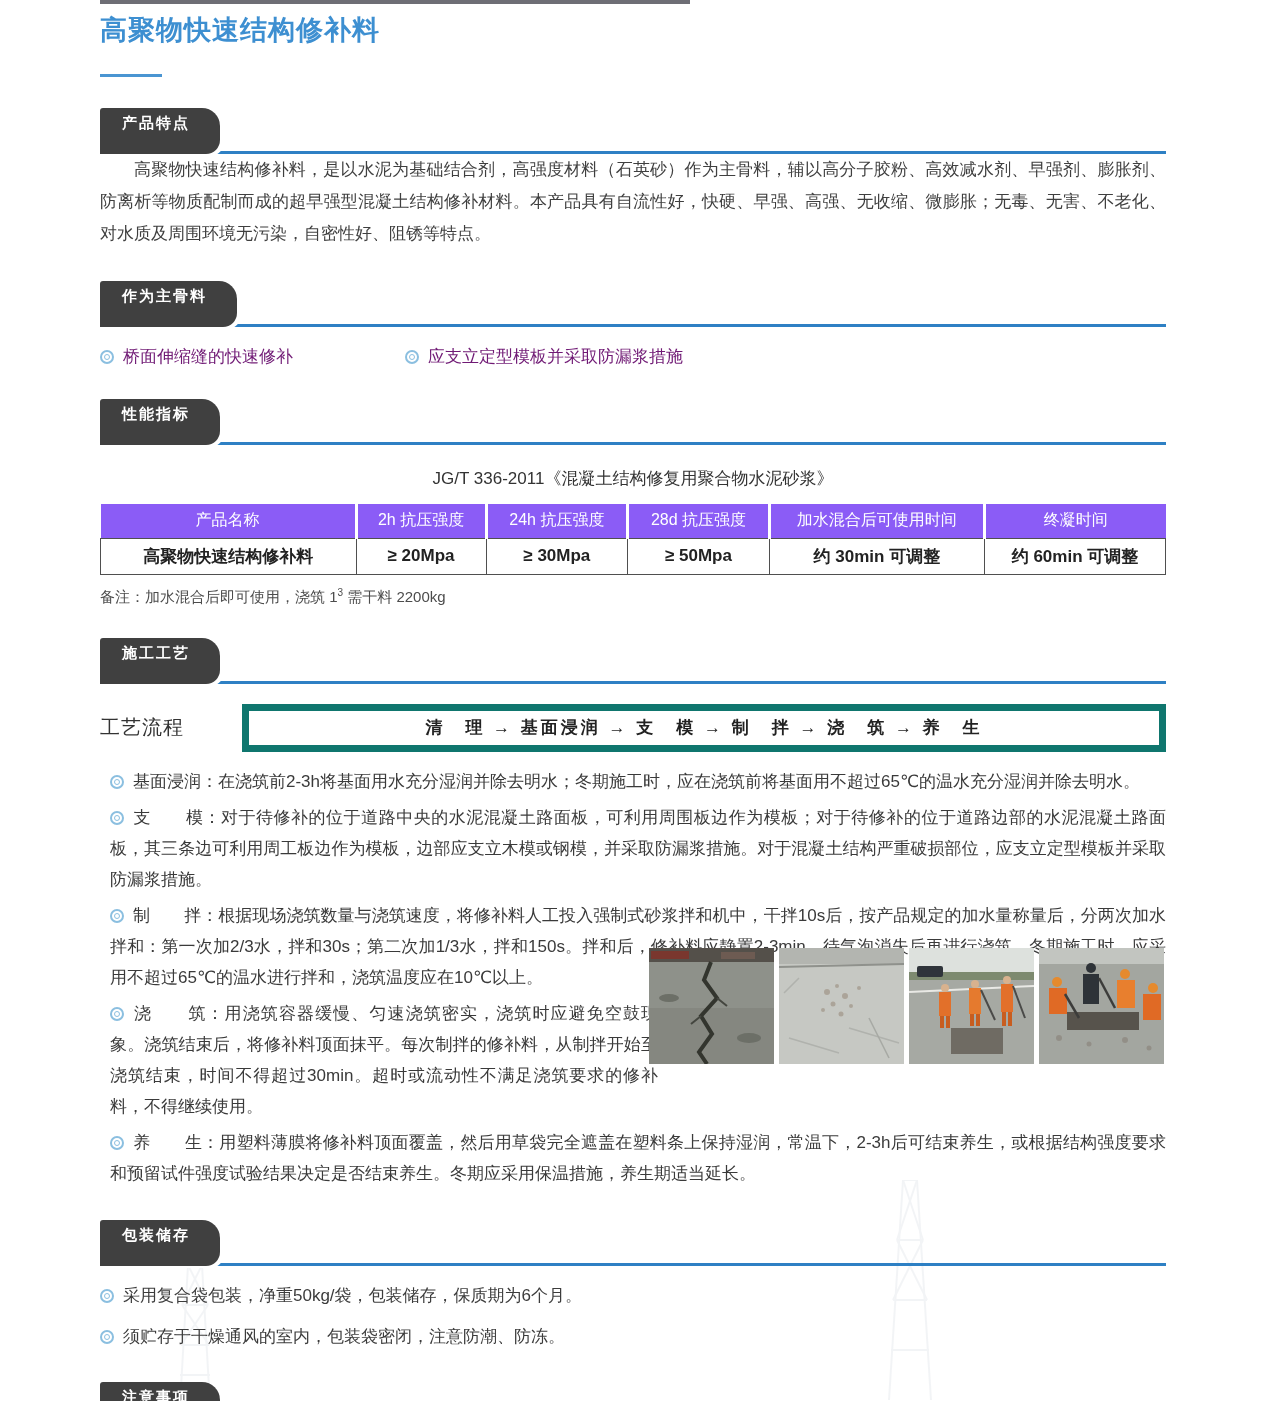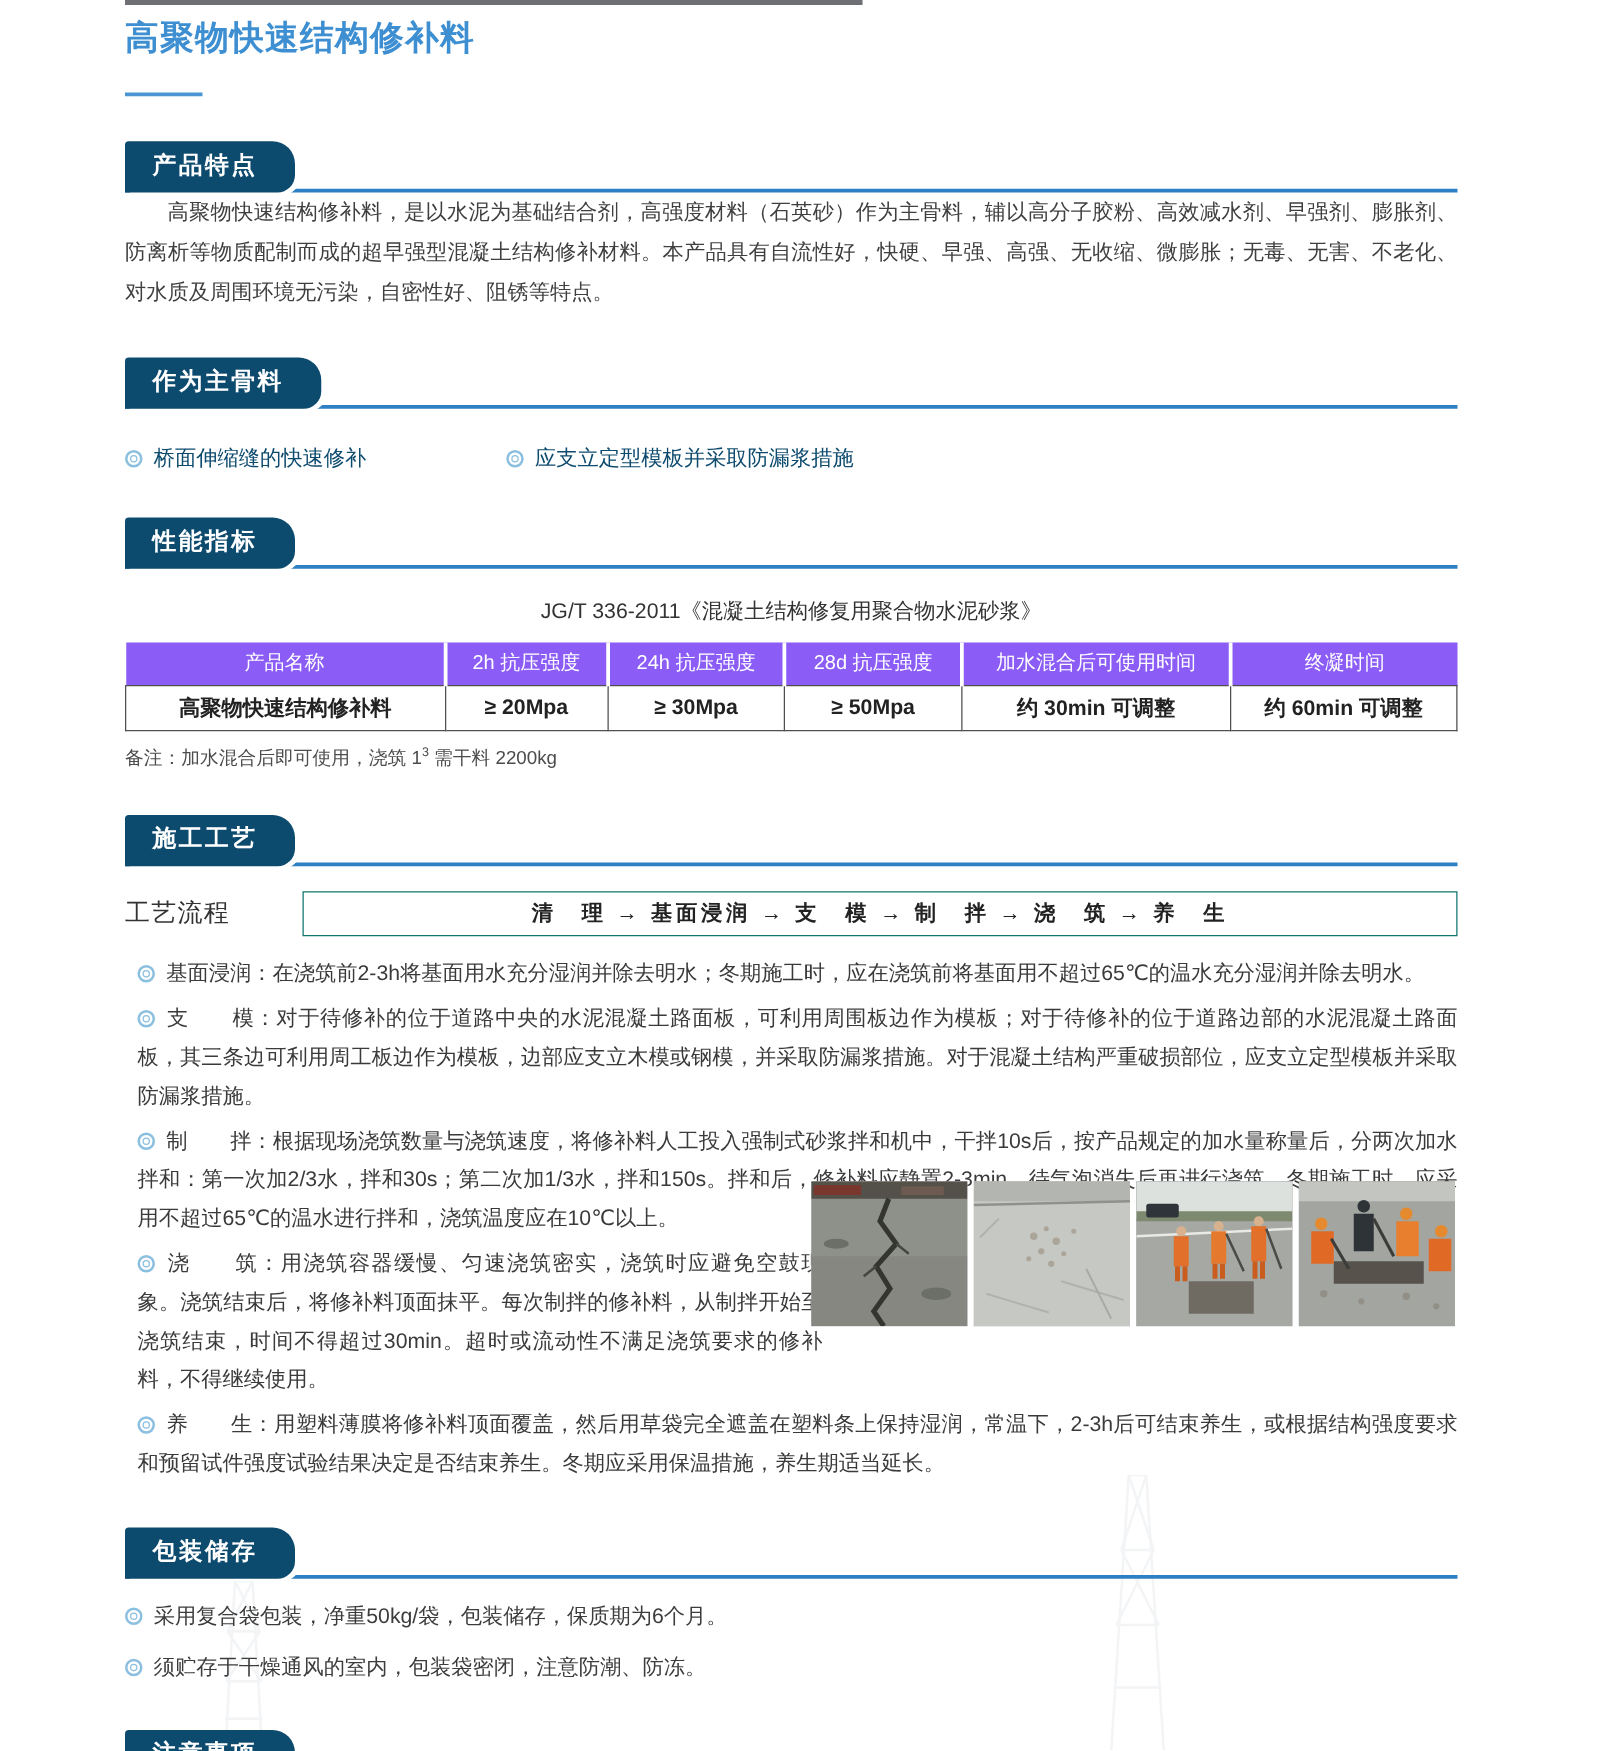--- a/index.html
+++ b/index.html
@@ -14,55 +14,55 @@
   .content { width: 1066px; margin: 0 auto 0 100px; padding-top: 12px; position: relative; }
 
   
   .page-title { color: #3d8fd1; font-size: 27px; font-weight: bold; letter-spacing: 1px; }
   .title-underline { width: 62px; height: 3px; background: #4a95d2; margin-top: 26px; }
 
   
   .sec-head { position: relative; height: 37px; margin-top: 40px; }
   .sec-rule { position: absolute; left: 0; right: 0; bottom: 0; height: 3px; background: #2e80c4; }
   .sec-tab { position: absolute; left: 0; bottom: 0; z-index: 2;
-    background: #0c4a6e; color: #ffffff; font-size: 19px; font-weight: bold;
-    letter-spacing: 2px; padding: 6px 30px 9px 22px;
+    background: #404040; color: #ffffff; font-size: 15px; font-weight: bold;
+    letter-spacing: 2px; padding: 6px 30px 21px 22px;
     border-radius: 3px 18px 14px 0; box-shadow: 4px 2px 0 0 #ffffff; }
 
   
   .features-body { font-size: 17px; line-height: 32px;
     text-indent: 2em; color: #3f3f3f; text-align: justify; }
 
   
   .ring { display: inline-block; width: 14px; height: 14px; border: 2px solid #8bbfe0;
     border-radius: 50%; position: relative; margin-right: 9px; vertical-align: -2px; flex: none; }
   .ring::after { content: ""; position: absolute; inset: 2px; border: 1.5px solid #8bbfe0;
     border-radius: 50%; }
 
   
-  .app-items { display: flex; margin-top: 28px; font-size: 17px; color: #0c4a6e; }
+  .app-items { display: flex; margin-top: 18px; font-size: 17px; color: #701a75; }
   .app-item:first-child { width: 305px; }
 
   
   .standard-caption { margin-top: 22px; text-align: center; font-size: 17px; color: #333; }
   table.perf { width: 100%; margin-top: 14px; border-collapse: collapse; table-layout: fixed; }
   table.perf th { background: #8b5cf6; color: #ffffff; font-size: 16px; font-weight: normal;
     height: 34px; border-left: 3px solid #ffffff; }
   table.perf th:first-child { border-left: none; }
   table.perf td { background: #ffffff; color: #222; font-size: 17px; font-weight: 600;
     text-align: center; height: 36px; border: 1px solid #4f4f4f; }
   col.c1 { width: 24%; } col.c2 { width: 12.2%; } col.c3 { width: 13.3%; }
   col.c4 { width: 13.3%; } col.c5 { width: 20.2%; } col.c6 { width: 17%; }
   .table-note { margin-top: 12px; font-size: 15px; color: #4c4c4c; }
   .table-note sup { font-size: 10px; }
 
   
   .flow-row { display: flex; align-items: center; margin-top: 20px; }
   .flow-label { width: 142px; font-size: 20px; color: #333; letter-spacing: 1px; }
-  .flow-box { flex: 1; border: 1px solid #0f766e; text-align: center; padding: 5px 0 6px 0;
+  .flow-box { flex: 1; border: 7px solid #0f766e; text-align: center; padding: 5px 0 6px 0;
     font-size: 17px; font-weight: 600; letter-spacing: 3px; color: #222; }
   .steps { margin-top: 14px; position: relative; font-size: 17px; color: #3a3a3a; margin-left: 10px; }
   .step { line-height: 31px; margin-bottom: 5px; text-align: justify; }
   .step-narrow { width: 548px; }
   .photo-strip { position: absolute; top: 182px; right: 2px; display: flex; gap: 5px; }
   .photo { width: 125px; height: 116px; overflow: hidden; background: #aaa; }
   .photo svg { display: block; }
 
   
   .pack-items { margin-top: 16px; font-size: 17px; }

